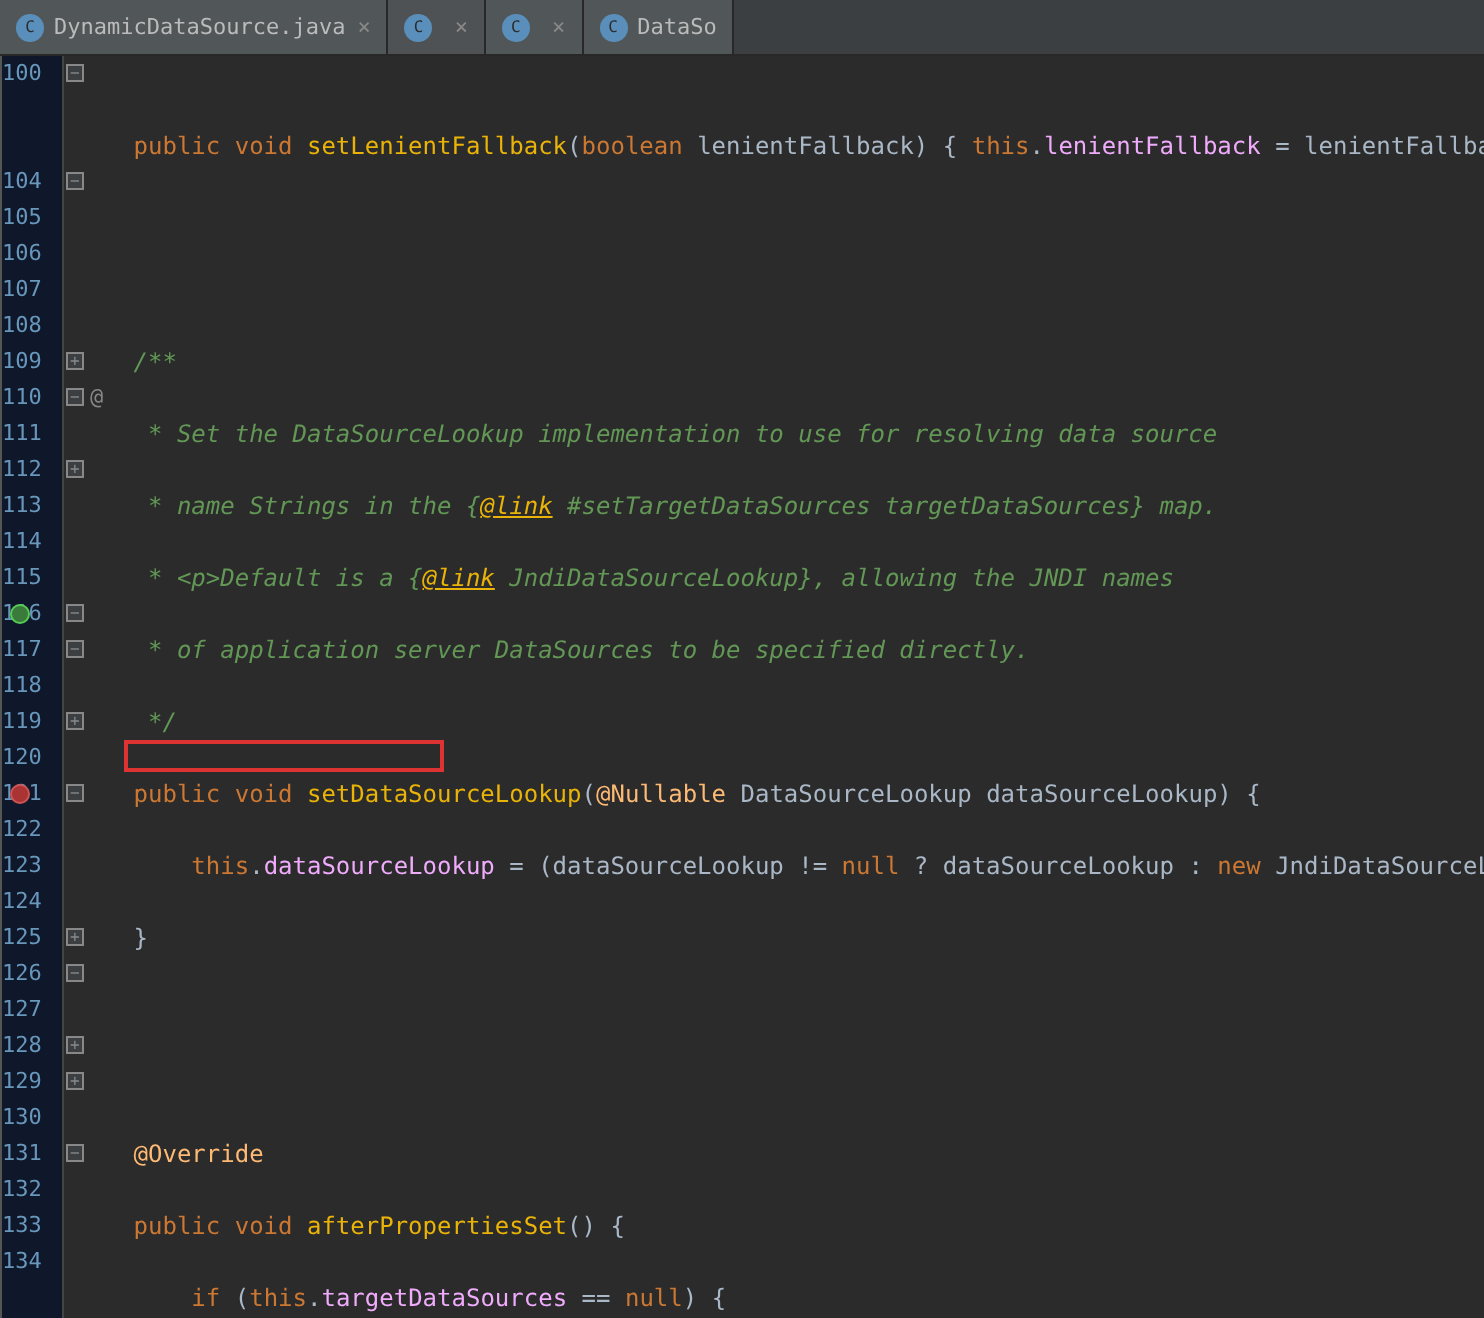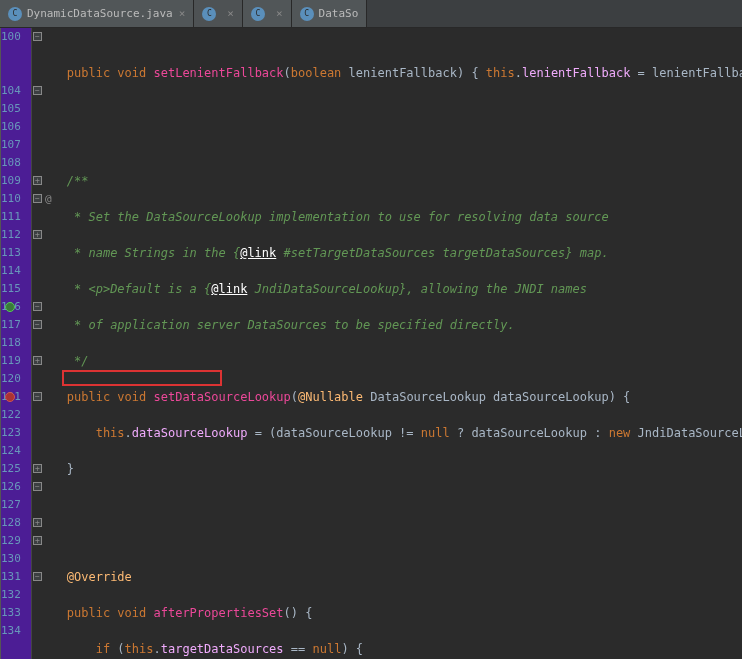--- a/index.html
+++ b/index.html
@@ -55,21 +55,21 @@
   height: calc(100% - 28px);
   background: #2b2b2b;
 }
 .stub-col {
   width: 18px;
   background: #3c3f41;
   border-right: 1px solid #555;
 }
 .gutter {
   width: 58px;
-  background: #4c1d95;
+  background: #0f172a;
   text-align: right;
   padding-right: 10px;
   color: #606366;
   font-size: 11px;
   line-height: 18px;
   position: relative;
   user-select: none;
 }
 .gutter .num { height: 18px; position: relative; }
 .gutter .mark {
@@ -109,23 +109,23 @@
 .code {
   flex: 1;
   padding-left: 6px;
   line-height: 18px;
   font-size: 12px;
   white-space: pre;
   position: relative;
 }
 .line { height: 18px; }
 .kw { color: #cc7832; }
-.meth { color: #ec4899; }
+.meth { color: #eab308; }
 .cml { color: #629755; font-style: italic; }
-.link { color: #ffffff; text-decoration: underline; }
+.link { color: #eab308; font-style: italic; text-decoration: underline; }
 .ann { color: #fdba74; }
 .fld { color: #f0abfc; }
 .num { color: #6897bb; }
 .hlbox {
   position: absolute;
   border: 2px solid #dd3333;
   pointer-events: none;
 }
 </style>
 </head>

